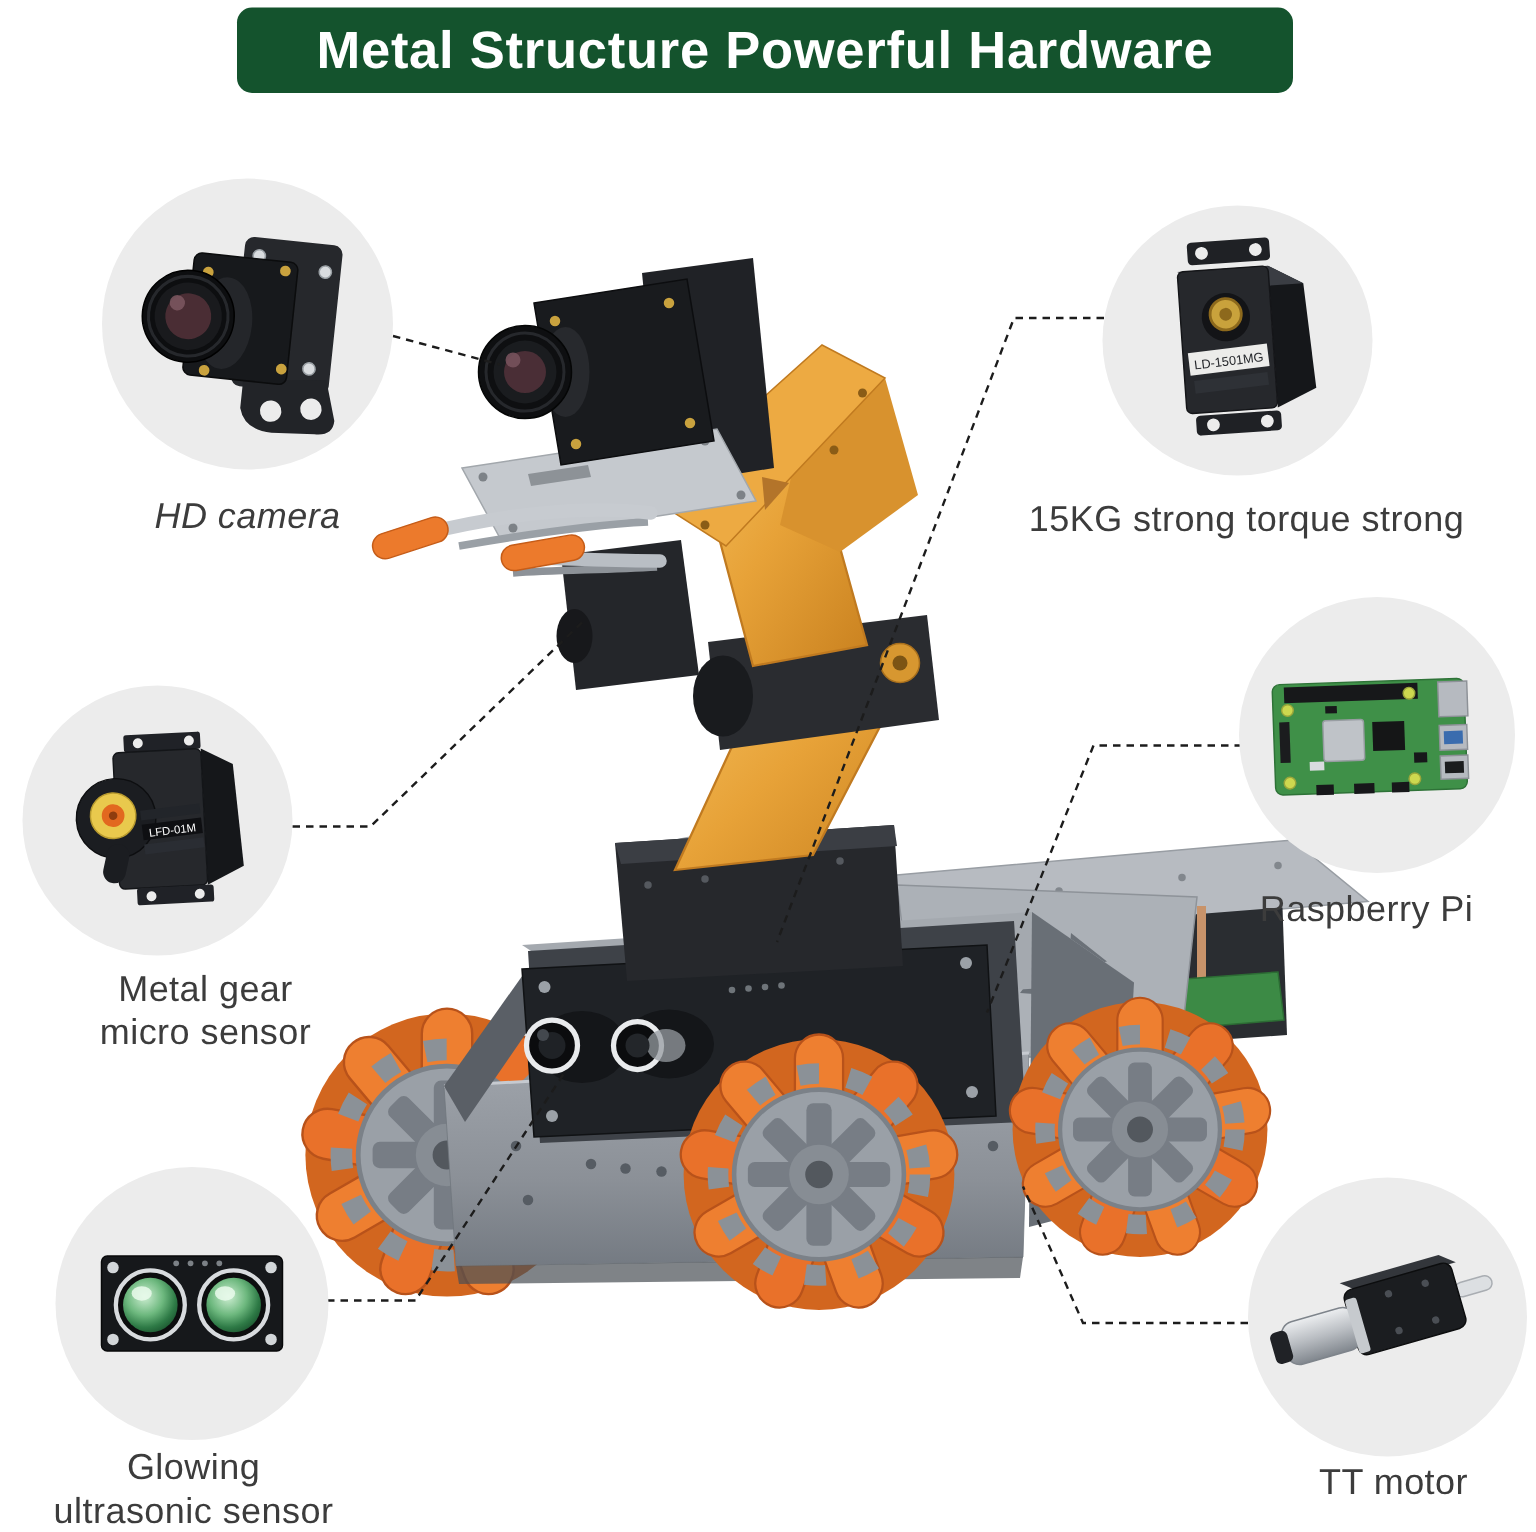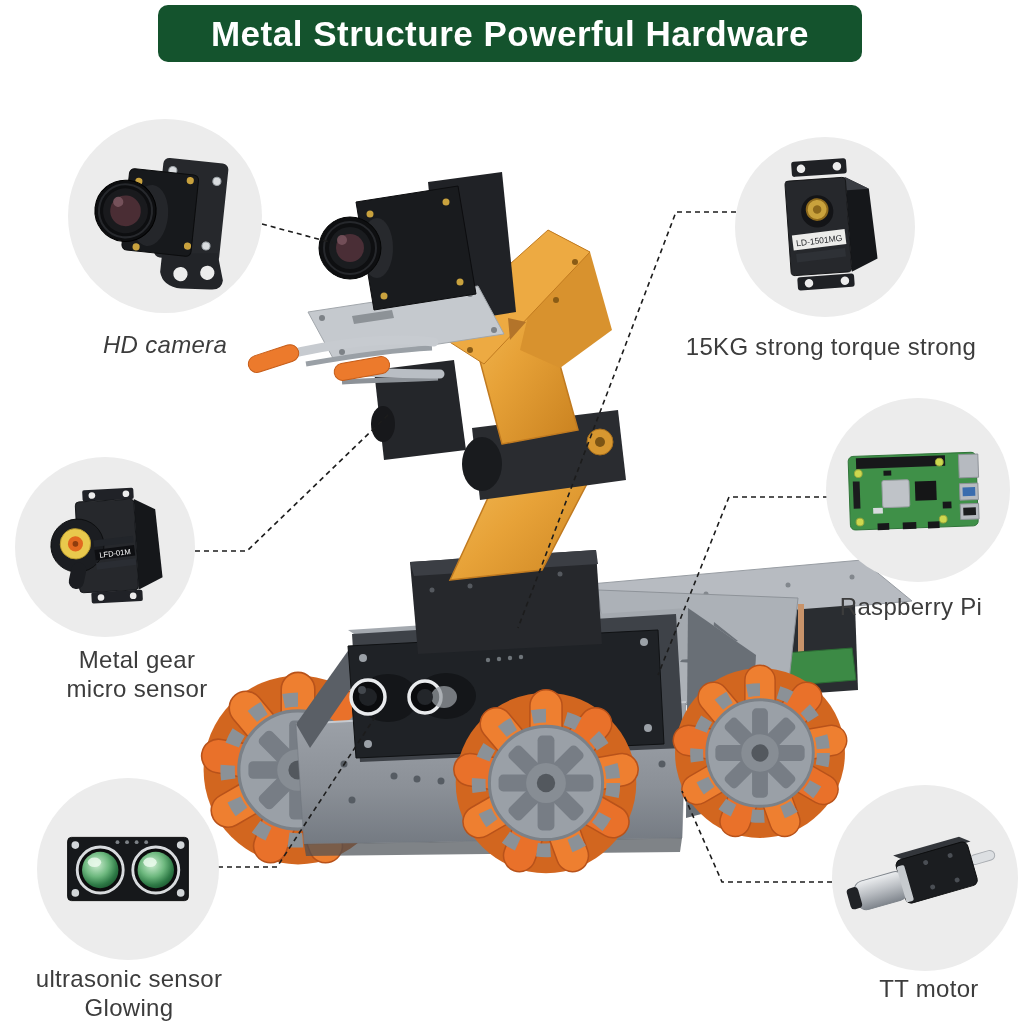--- a/index.html
+++ b/index.html
@@ -348,22 +348,22 @@
           <circle cx="114" cy="67" r="2" fill="#7c8186"></circle>
         <circle cx="66" cy="96" r="24" fill="#0c0d0e" stroke="#d8dbde" stroke-width="3"></circle>
         <circle cx="66" cy="96" r="19" fill="url(#dome)"></circle>
         <ellipse cx="60" cy="88" rx="7" ry="5" fill="#eafaec" opacity="0.85"></ellipse>
         <circle cx="124" cy="96" r="24" fill="#0c0d0e" stroke="#d8dbde" stroke-width="3"></circle>
         <circle cx="124" cy="96" r="19" fill="url(#dome)"></circle>
         <ellipse cx="118" cy="88" rx="7" ry="5" fill="#eafaec" opacity="0.85"></ellipse>
       </svg>
     </div>
     <div class="label" style="left:9px;top:964px;width:240px;">
+      <div>Glowing</div>
       <div>ultrasonic sensor</div>
-      <div>Glowing</div>
     </div>
   </div>
 
   <div class="callout">
     <div class="circle" style="left:832px;top:785px;width:186px;height:186px;">
       <svg viewBox="0 0 190 190">
         <defs>
           <linearGradient id="motorGrad" x1="0" y1="0" x2="0" y2="1">
             <stop offset="0" stop-color="#eceef0"></stop>
               <stop offset="0.5" stop-color="#b9bdc2"></stop>

